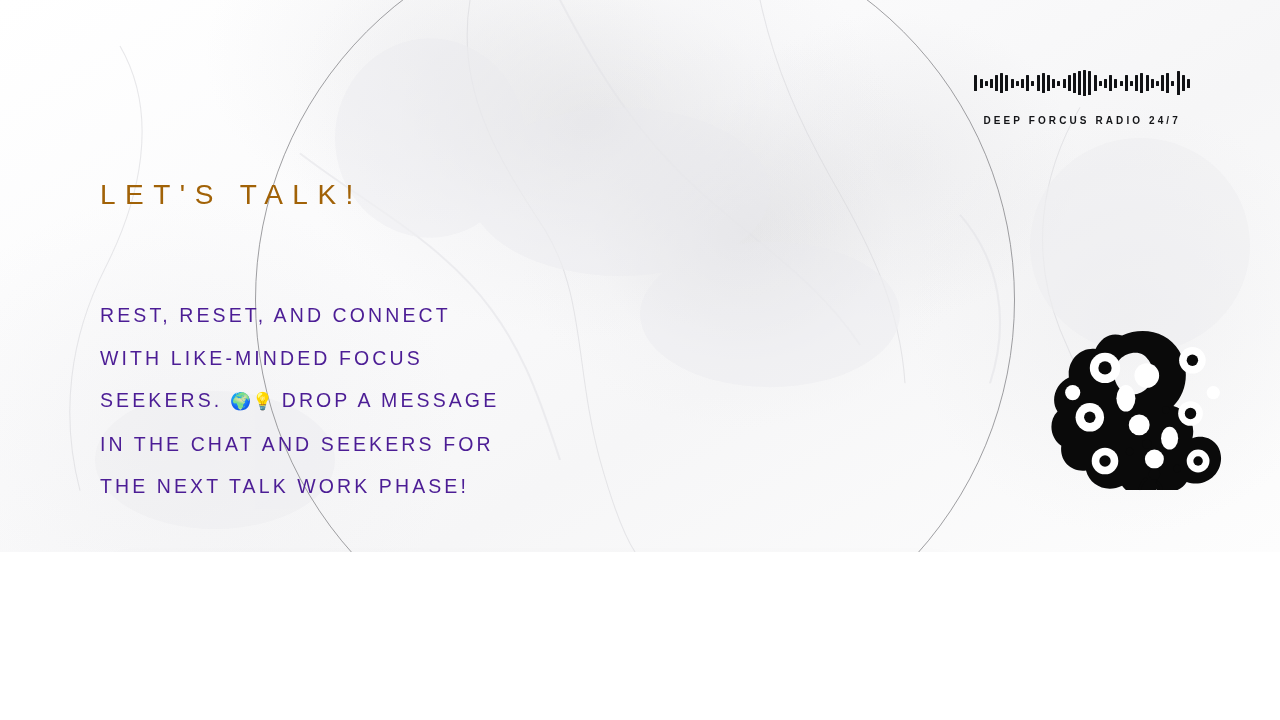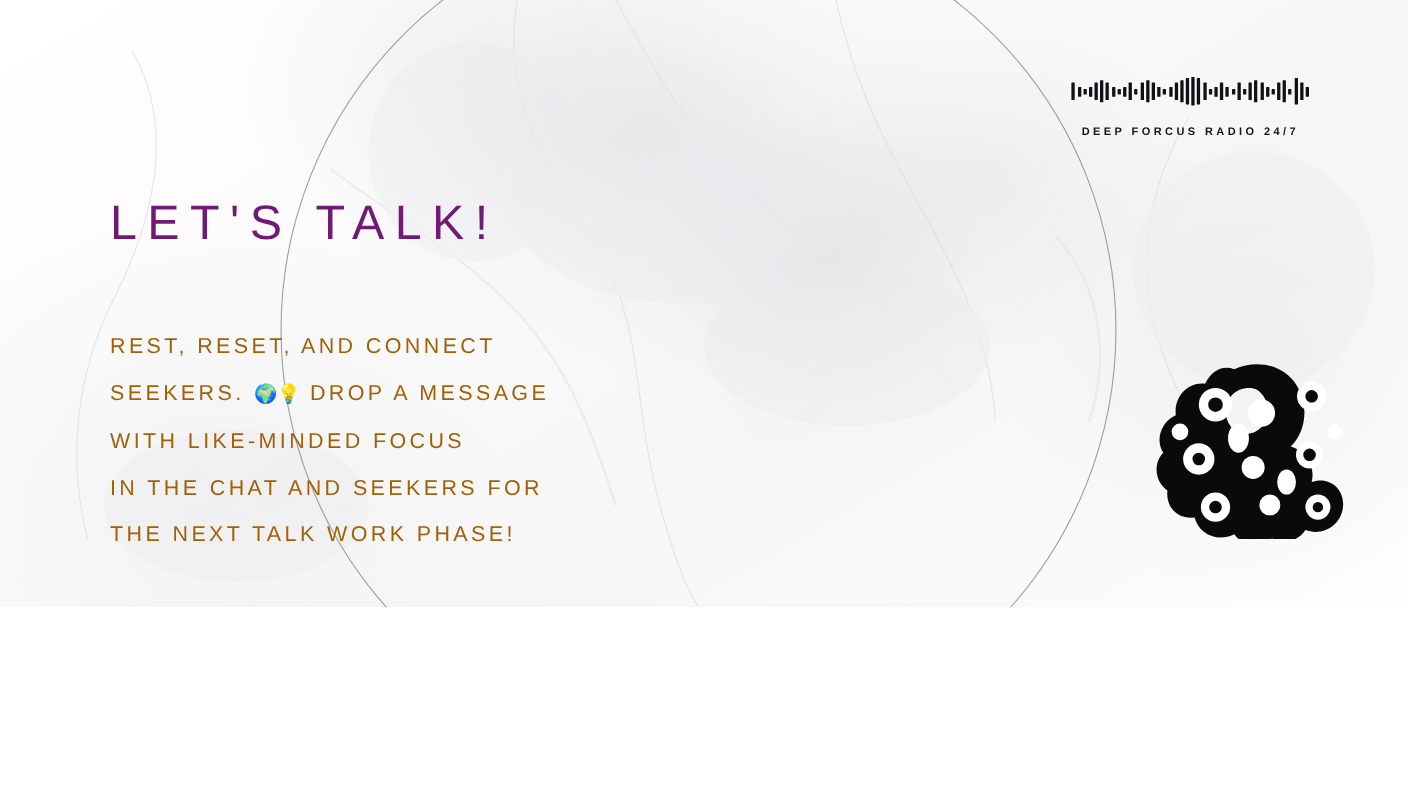--- a/index.html
+++ b/index.html
@@ -68,36 +68,36 @@
     font-size:10px; font-weight:700;
     letter-spacing:3.1px;
     color:#141518;
     white-space:nowrap;
   }
 
   
   .headline {
     position:absolute;
     left:100px; top:181px;
-    font-size:44px; font-weight:300;
+    font-size:28px; font-weight:300;
     letter-spacing:9.5px;
-    color:#701a75;
+    color:#a16207;
     white-space:nowrap;
     line-height:1;
   }
 
   
   .body-copy {
     position:absolute;
     left:100px; top:294px;
     width:470px;
     font-size:19.5px; font-weight:300;
     letter-spacing:3.1px;
     line-height:42.5px;
-    color:#a16207;
+    color:#4c1d95;
   }
   .body-copy .emoji {
     font-family:"DejaVu Sans", sans-serif;
     letter-spacing:0;
     font-size:17px;
   }
 
   
   .tagline {
     position:absolute;
@@ -269,22 +269,22 @@
         <i style="height: 16px;"></i>
         <i style="height: 9px;"></i>
       </div>
     <div class="logo-caption">DEEP FORCUS RADIO 24/7</div>
   </div>
 
   <h1 class="headline">LET'S TALK!</h1>
 
   <div class="body-copy">
     <div>REST, RESET, AND CONNECT</div>
+    <div>WITH LIKE-MINDED FOCUS</div>
     <div><span>SEEKERS. </span><span class="emoji">🌍</span><span class="emoji">💡</span><span> DROP A MESSAGE</span></div>
-    <div>WITH LIKE-MINDED FOCUS</div>
     <div>IN THE CHAT AND SEEKERS FOR</div>
     <div>THE NEXT TALK WORK PHASE!</div>
   </div>
 
 
   <div class="artwork">
     <svg viewBox="0 0 200 180">
       <g fill="#0a0a0a">
         <path d="M78 18 C100 8 126 14 138 34 C150 54 146 78 132 92 C146 96 156 110 152 126 C168 120 184 132 182 150 C180 168 162 178 146 172 C140 182 126 186 114 180 C104 190 86 188 78 176 C62 184 44 176 40 160 C24 162 12 150 14 134 C2 126 0 108 10 98 C2 86 8 68 22 62 C20 44 34 30 50 32 C56 20 66 14 78 18 Z M92 36 C78 36 68 48 70 62 C72 76 86 84 98 78 C110 72 114 56 106 44 C102 38 98 36 92 36 Z"></path>
       </g>

